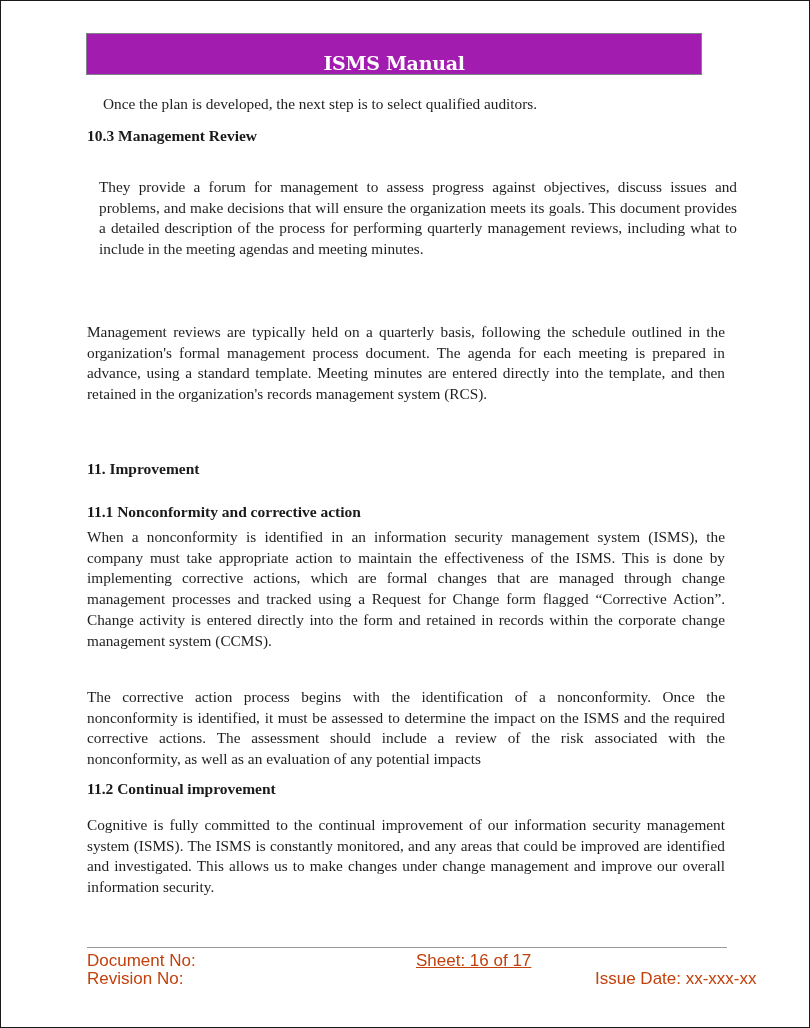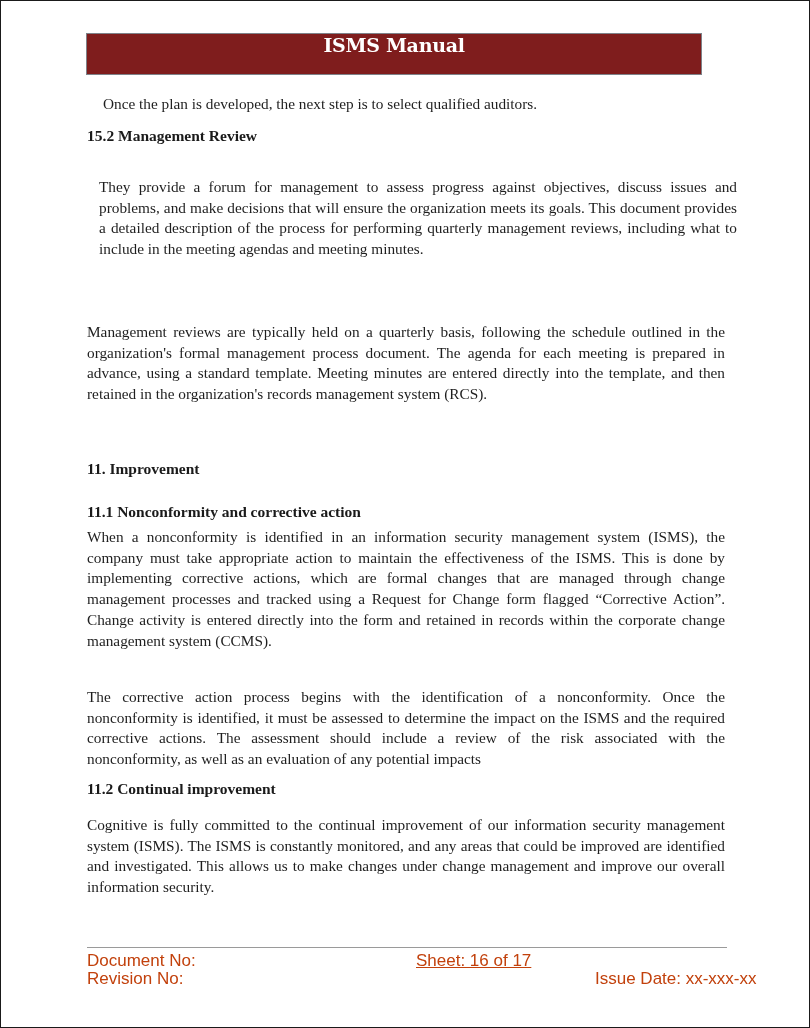--- a/index.html
+++ b/index.html
@@ -21,24 +21,24 @@
       width: 808px;
       height: 1026px;
       border: 1px solid #1a1a1a;
     }
     .header-bar {
       position: absolute;
       left: 86px;
       top: 33px;
       width: 614px;
       height: 40px;
-      background: #7f1d1d;
+      background: #a21caf;
       border: 1px solid #7e8289;
       display: flex;
-      align-items: flex-start;
+      align-items: flex-end;
       justify-content: center;
     }
     .header-title {
       color: #ffffff;
       font-family: "DejaVu Serif", "Liberation Serif", serif;
       font-weight: bold;
       font-size: 19px;
       letter-spacing: -0.3px;
     }
     .block {
@@ -85,21 +85,21 @@
 
 <div class="header-bar">
   <span class="header-title">ISMS Manual</span>
 </div>
 
 <div class="block" style="top:94px;margin-left:16px;">
   <p class="body-text">Once the plan is developed, the next step is to select qualified auditors.</p>
 </div>
 
 <div class="block" style="top:126px;">
-  <h3 class="heading">15.2 Management Review</h3>
+  <h3 class="heading">10.3 Management Review</h3>
 </div>
 <div class="block" style="top:177px;margin-left:12px;">
   <p class="body-text">They provide a forum for management to assess progress against objectives, discuss issues and problems, and make decisions that will ensure the organization meets its goals. This document provides a detailed description of the process for performing quarterly management reviews, including what to include in the meeting agendas and meeting minutes.</p>
 </div>
 <div class="block" style="top:290px;margin-top:32px;">
   <p class="body-text">Management reviews are typically held on a quarterly basis, following the schedule outlined in the organization's formal management process document. The agenda for each meeting is prepared in advance, using a standard template. Meeting minutes are entered directly into the template, and then retained in the organization's records management system (RCS).</p>
 </div>
 
 <div class="block" style="top:452px;margin-top:7px;">
   <h3 class="heading">11. Improvement</h3>

